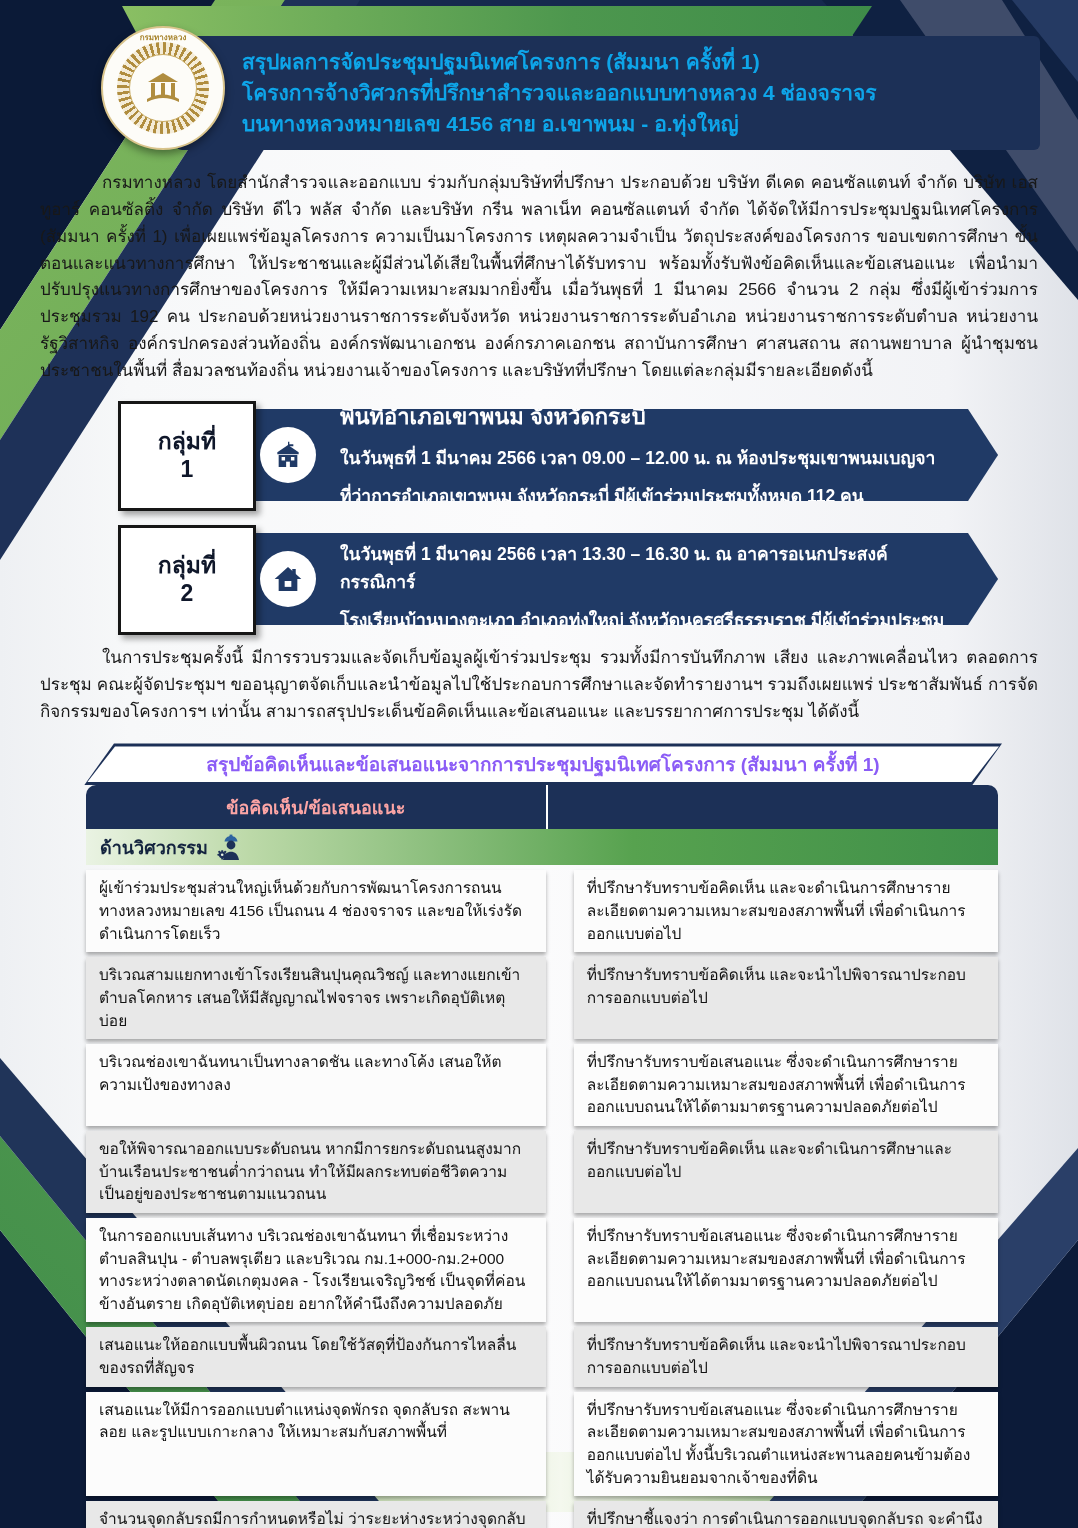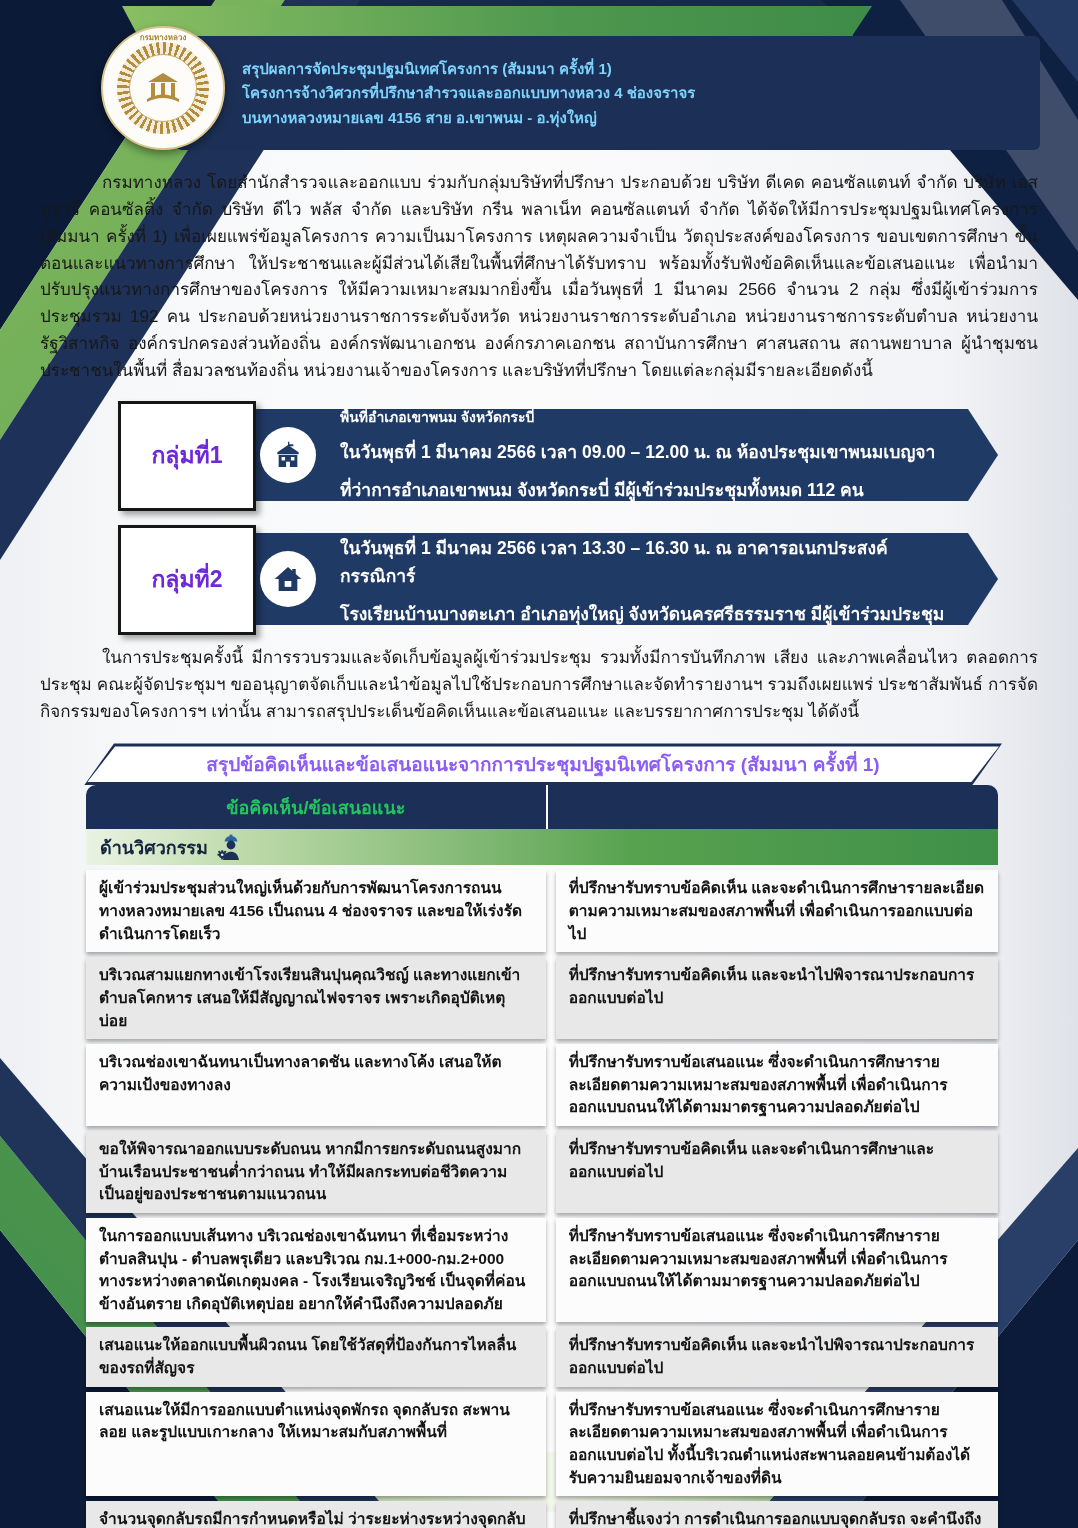--- a/index.html
+++ b/index.html
@@ -30,65 +30,65 @@
   .br-a{clip-path:polygon(100% 100%,calc(100% - 238px) 100%,100% calc(100% - 288px));background:#0c1b39;}
   .br-b{clip-path:polygon(100% calc(100% - 288px),100% calc(100% - 380px),calc(100% - 332px) 100%,calc(100% - 238px) 100%);background:#2a3f68;}
   
   .header{position:relative;z-index:2;height:158px;}
   .green-ribbon{position:absolute;left:122px;top:6px;width:750px;height:30px;
     background:linear-gradient(90deg,#8abf63,#4d974e 60%,#3e8c49);
     clip-path:polygon(0 0,100% 0,calc(100% - 20px) 100%,16px 100%);}
   .header-box{position:absolute;left:176px;top:36px;width:864px;height:114px;
     background:#1c3057;border-radius:6px;display:flex;flex-direction:column;justify-content:center;
     padding-left:66px;box-sizing:border-box;gap:7px;}
-  .header-box .t{color:#7dd3fc;font-weight:bold;font-size:15px;line-height:1.15;}
+  .header-box .t{color:#0ea5e9;font-weight:bold;font-size:21px;line-height:1.15;}
   
   .logo{position:absolute;left:101px;top:26px;width:120px;height:120px;border-radius:50%;
     background:#fdfcf8;border:2px solid #d9c48c;box-shadow:0 4px 8px rgba(0,0,0,.4);}
   .logo .ring{position:absolute;inset:14px;border-radius:50%;
     background:repeating-conic-gradient(#b08d3f 0deg 4deg,#f4ecd8 4deg 9deg);}
   .logo .inner{position:absolute;inset:26px;border-radius:50%;background:#fdfcf8;border:1px solid #c9ab62;
     display:flex;align-items:center;justify-content:center;}
   .logo .brand{position:absolute;top:3px;left:0;right:0;text-align:center;font-size:8px;color:#a8852f;font-weight:bold;}
   
   .para{position:relative;z-index:2;margin:12px 40px 0 40px;text-align:justify;
     text-indent:62px;font-size:17px;line-height:1.58;color:#181818;}
   
   .group{position:relative;z-index:2;margin:16px 0 0 118px;height:108px;}
   .group-label{position:absolute;left:0;top:0;width:132px;height:104px;background:#fff;
     border:3px solid #161616;box-shadow:4px 4px 6px rgba(0,0,0,.35);z-index:3;
-    display:flex;align-items:center;justify-content:center;font-weight:bold;color:#6d28d9;}
+    display:flex;flex-direction:column;align-items:center;justify-content:center;font-weight:bold;color:#0f172a;}
   .group-label .l1{font-size:23px;line-height:1.2;}
   .group-label .l2{font-size:23px;line-height:1.2;}
   .group-banner{position:absolute;left:90px;top:8px;width:790px;height:92px;background:#203a66;
     clip-path:polygon(0 0,calc(100% - 30px) 0,100% 50%,calc(100% - 30px) 100%,0 100%);
     box-shadow:0 4px 6px rgba(0,0,0,.3);color:#fff;box-sizing:border-box;
     padding:10px 40px 10px 132px;display:flex;flex-direction:column;justify-content:center;gap:2px;}
-  .group-banner .bt{font-weight:bold;font-size:14px;}
+  .group-banner .bt{font-weight:bold;font-size:22px;}
   .group-banner .bd{font-weight:bold;font-size:17.5px;margin-top:8px;}
   .icon-circle{position:absolute;left:142px;top:50%;transform:translateY(-50%);width:56px;height:56px;
     background:#fff;border-radius:50%;display:flex;align-items:center;justify-content:center;z-index:4;}
   
   .tbl{position:relative;z-index:2;margin:18px 0 0 86px;width:912px;}
   .tbl-banner{position:relative;height:42px;margin-left:-2px;width:918px;}
   .tbl-banner .bg{position:absolute;inset:0;background:#1c3057;
     clip-path:polygon(30px 0,100% 0,calc(100% - 30px) 100%,0 100%);}
   .tbl-banner .fg{position:absolute;inset:3px;background:#fff;
     clip-path:polygon(28px 0,100% 0,calc(100% - 28px) 100%,0 100%);
     display:flex;align-items:center;justify-content:center;}
   .tbl-banner .fg span{font-weight:bold;font-size:19px;color:#8b5cf6;}
   .tbl-head{position:relative;height:44px;background:#1c3057;border-radius:10px 10px 0 0;
-    display:flex;align-items:center;color:#22c55e;font-weight:bold;font-size:18px;}
+    display:flex;align-items:center;color:#fca5a5;font-weight:bold;font-size:18px;}
   .tbl-head .c1{width:50.4%;text-align:center;}
   .tbl-head .c2{flex:1;text-align:center;}
   .tbl-head .vline{position:absolute;left:50.4%;top:0;bottom:0;width:2px;background:#fff;}
   .tbl-section{height:36px;background:linear-gradient(90deg,#eaf3e3 0%,#bcd9a8 18%,#57a24f 60%,#3f8f49 100%);
     display:flex;align-items:center;padding-left:14px;gap:8px;font-weight:bold;font-size:18px;color:#14243f;}
   .frows{margin-top:2px;}
-  .frow{display:flex;gap:10px;margin-top:5px;align-items:stretch;font-weight:bold;}
+  .frow{display:flex;gap:28px;margin-top:5px;align-items:stretch;}
   .cell{background:#fcfcfc;box-shadow:0 3px 4px rgba(0,0,0,.32);padding:7px 13px;
     font-size:15.5px;line-height:1.46;color:#141414;box-sizing:border-box;overflow-wrap:anywhere;}
   .cell.left{width:50.4%;}
   .cell.right{flex:1;}
   .frow.alt .cell{background:#e8e8e8;}
   svg{display:block;}
 </style>
 </head>
 <body>
 

